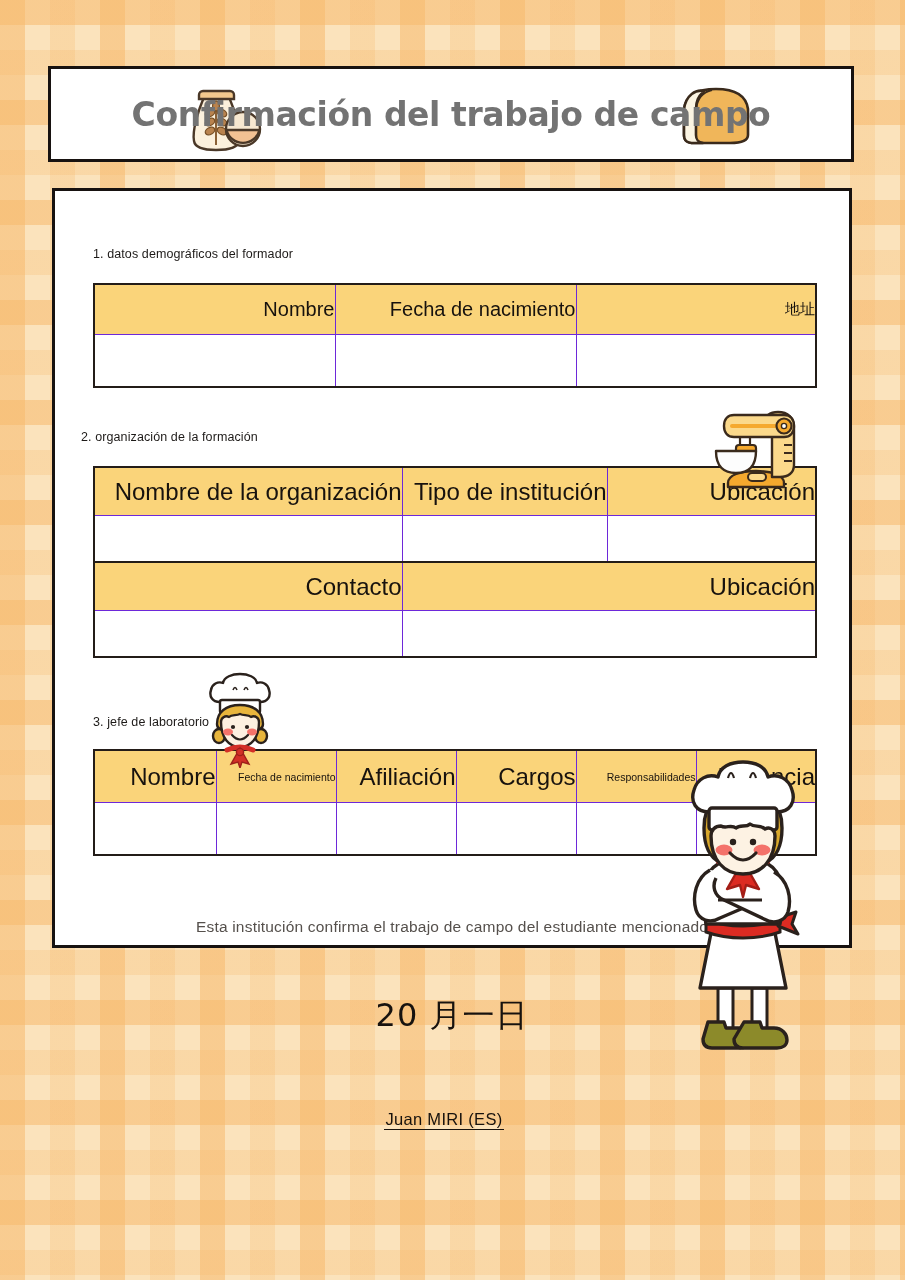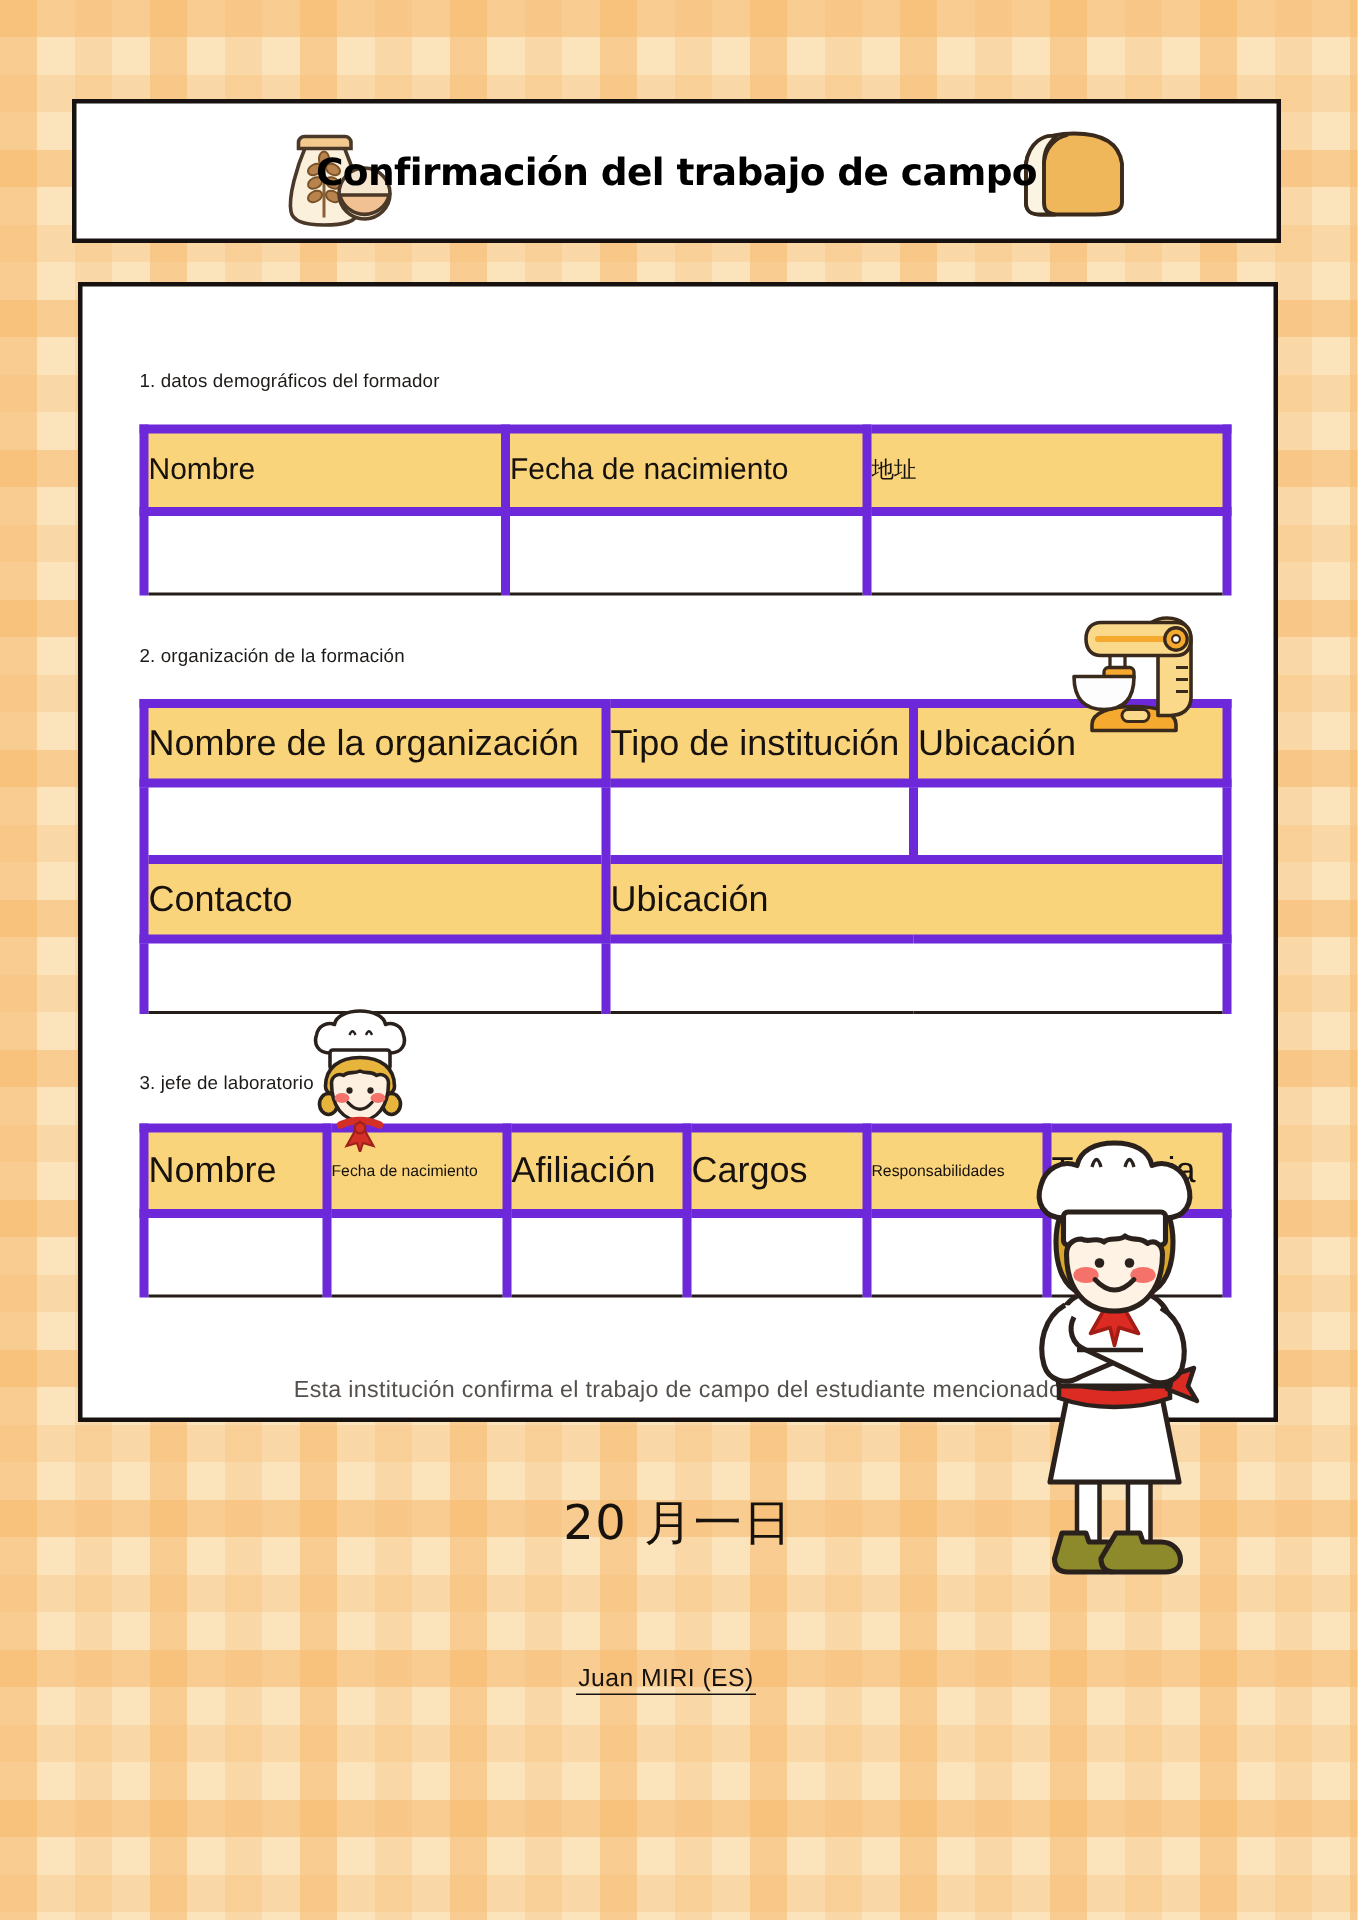--- a/index.html
+++ b/index.html
@@ -20,21 +20,21 @@
   }
 
   
   .banner{
     position:absolute;left:48px;top:66px;width:806px;height:96px;
     background:#fff;border:3px solid #171210;box-sizing:border-box;
     display:flex;align-items:center;justify-content:center;
   }
   .banner-title{
     font-family:"DejaVu Sans", sans-serif;
-    font-weight:bold;font-size:25px;color:#000000;
+    font-weight:bold;font-size:33px;color:#737373;
     letter-spacing:-0.4px;white-space:nowrap;position:relative;z-index:3;
   }
   .flour-icon{position:absolute;left:133px;top:12px;z-index:2;}
   .bread-icon{position:absolute;right:97px;top:14px;z-index:2;}
 
   
   .panel{
     position:absolute;left:52px;top:188px;width:800px;height:760px;
     background:#fff;border:3px solid #171210;box-sizing:border-box;
     overflow:visible;
@@ -45,22 +45,22 @@
     position:absolute;font-size:12.5px;color:#1d1a18;white-space:nowrap;
     font-family:"Liberation Sans", sans-serif;letter-spacing:.1px;
   }
 
   
   table.grid{
     position:absolute;border-collapse:collapse;table-layout:fixed;
     border:2px solid #231c18;background:#fff;
   }
   table.grid td{
-    border:6px solid #6d28d9;
-    text-align:left;vertical-align:middle;
+    border:1px solid #6d28d9;
+    text-align:right;vertical-align:middle;
     color:#17120e;padding:0;
   }
   td.hd{
     background:#FAD47A;
     border-bottom:2px solid #231c18;
     border-top:2px solid #231c18;
   }
   td.bd{background:#fff;}
   tr.bodyrow td{border-bottom:2px solid #231c18;}
   .h-lg{font-size:20px;}
@@ -147,21 +147,21 @@
       <td class="hd h-cjk">地址</td>
     </tr>
     <tr class="bodyrow">
       <td class="bd" style="height:51px"></td>
       <td class="bd"></td>
       <td class="bd"></td>
     </tr>
   </tbody>
       </table>
 
-  <div class="sec-label" style="left:38px;top:239px;">2. organización de la formación</div>
+  <div class="sec-label" style="left:26px;top:239px;">2. organización de la formación</div>
 
   <span class="mixer-icon">
     <svg width="92" height="86" viewBox="0 0 92 86">
       <path d="M18 76 C18 68 30 64 46 64 C62 64 74 68 74 76 L74 80 L18 80 Z" fill="#F5A92E" stroke="#3a2a1c" stroke-width="2.4" stroke-linejoin="round"></path>
       <rect x="38" y="66" width="18" height="8" rx="4" fill="#FBD98B" stroke="#3a2a1c" stroke-width="2"></rect>
       <path d="M54 16 C54 9 60 5 68 5 C78 5 84 11 84 20 L84 58 C84 66 78 70 70 70 L62 70 L62 22 Z" fill="#FBD98B" stroke="#3a2a1c" stroke-width="2.4" stroke-linejoin="round"></path>
       <path d="M24 8 L74 8 C80 8 84 12 84 19 C84 26 80 30 74 30 L24 30 C18 30 14 26 14 19 C14 12 18 8 24 8 Z" fill="#FBD98B" stroke="#3a2a1c" stroke-width="2.4"></path>
       <path d="M22 19 L66 19" stroke="#F5A92E" stroke-width="4" stroke-linecap="round"></path>
       <circle cx="74" cy="19" r="7.5" fill="#F5A92E" stroke="#3a2a1c" stroke-width="2.2"></circle>
       <circle cx="74" cy="19" r="2.6" fill="#fff" stroke="#3a2a1c" stroke-width="1.4"></circle>

